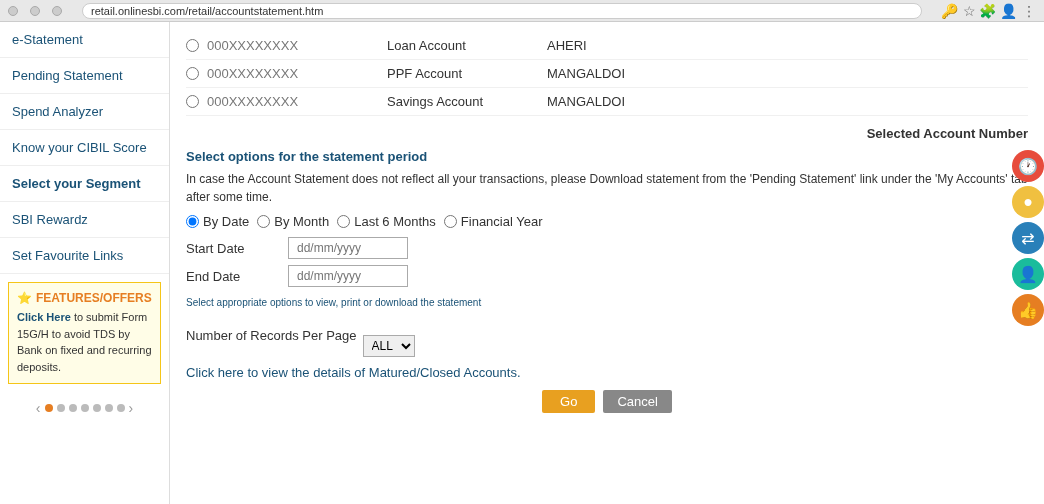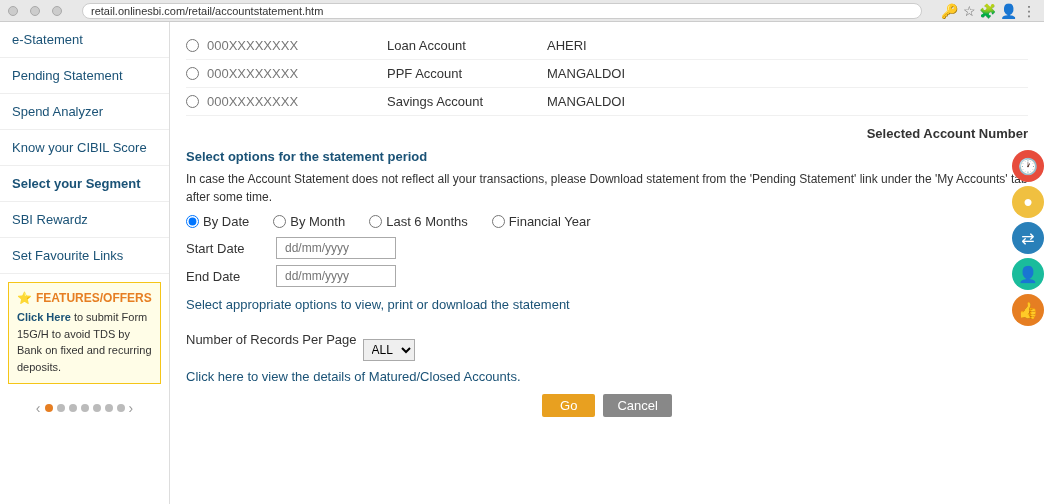--- a/index.html
+++ b/index.html
@@ -131,57 +131,57 @@
       font-size: 12px;
       color: #333;
       line-height: 1.5;
       margin-bottom: 8px;
     }
 
     
     .radio-group {
       display: flex;
       align-items: center;
-      gap: 24px;
+      gap: 8px;
       margin: 8px 0;
       font-size: 13px;
     }
     .radio-group label {
       display: flex;
       align-items: center;
       gap: 4px;
       cursor: pointer;
       color: #333;
     }
 
     
     .date-row {
       display: flex;
       align-items: center;
       margin: 6px 0;
-      gap: 10px;
+      gap: 22px;
     }
     .date-label {
       width: 80px;
       font-size: 13px;
       color: #333;
     }
     .date-input {
       border: 1px solid #aaa;
       padding: 3px 8px;
       font-size: 12px;
       color: #999;
       width: 120px;
       background: #fff;
     }
 
     
     .options-title {
       color: #1a5276;
-      font-size: 13px;
+      font-size: 10px;
       margin: 10px 0 6px 0;
     }
 
     
     .view-options {
       display: flex;
       align-items: center;
       gap: 16px;
       margin: 6px 0;
       font-size: 13px;

